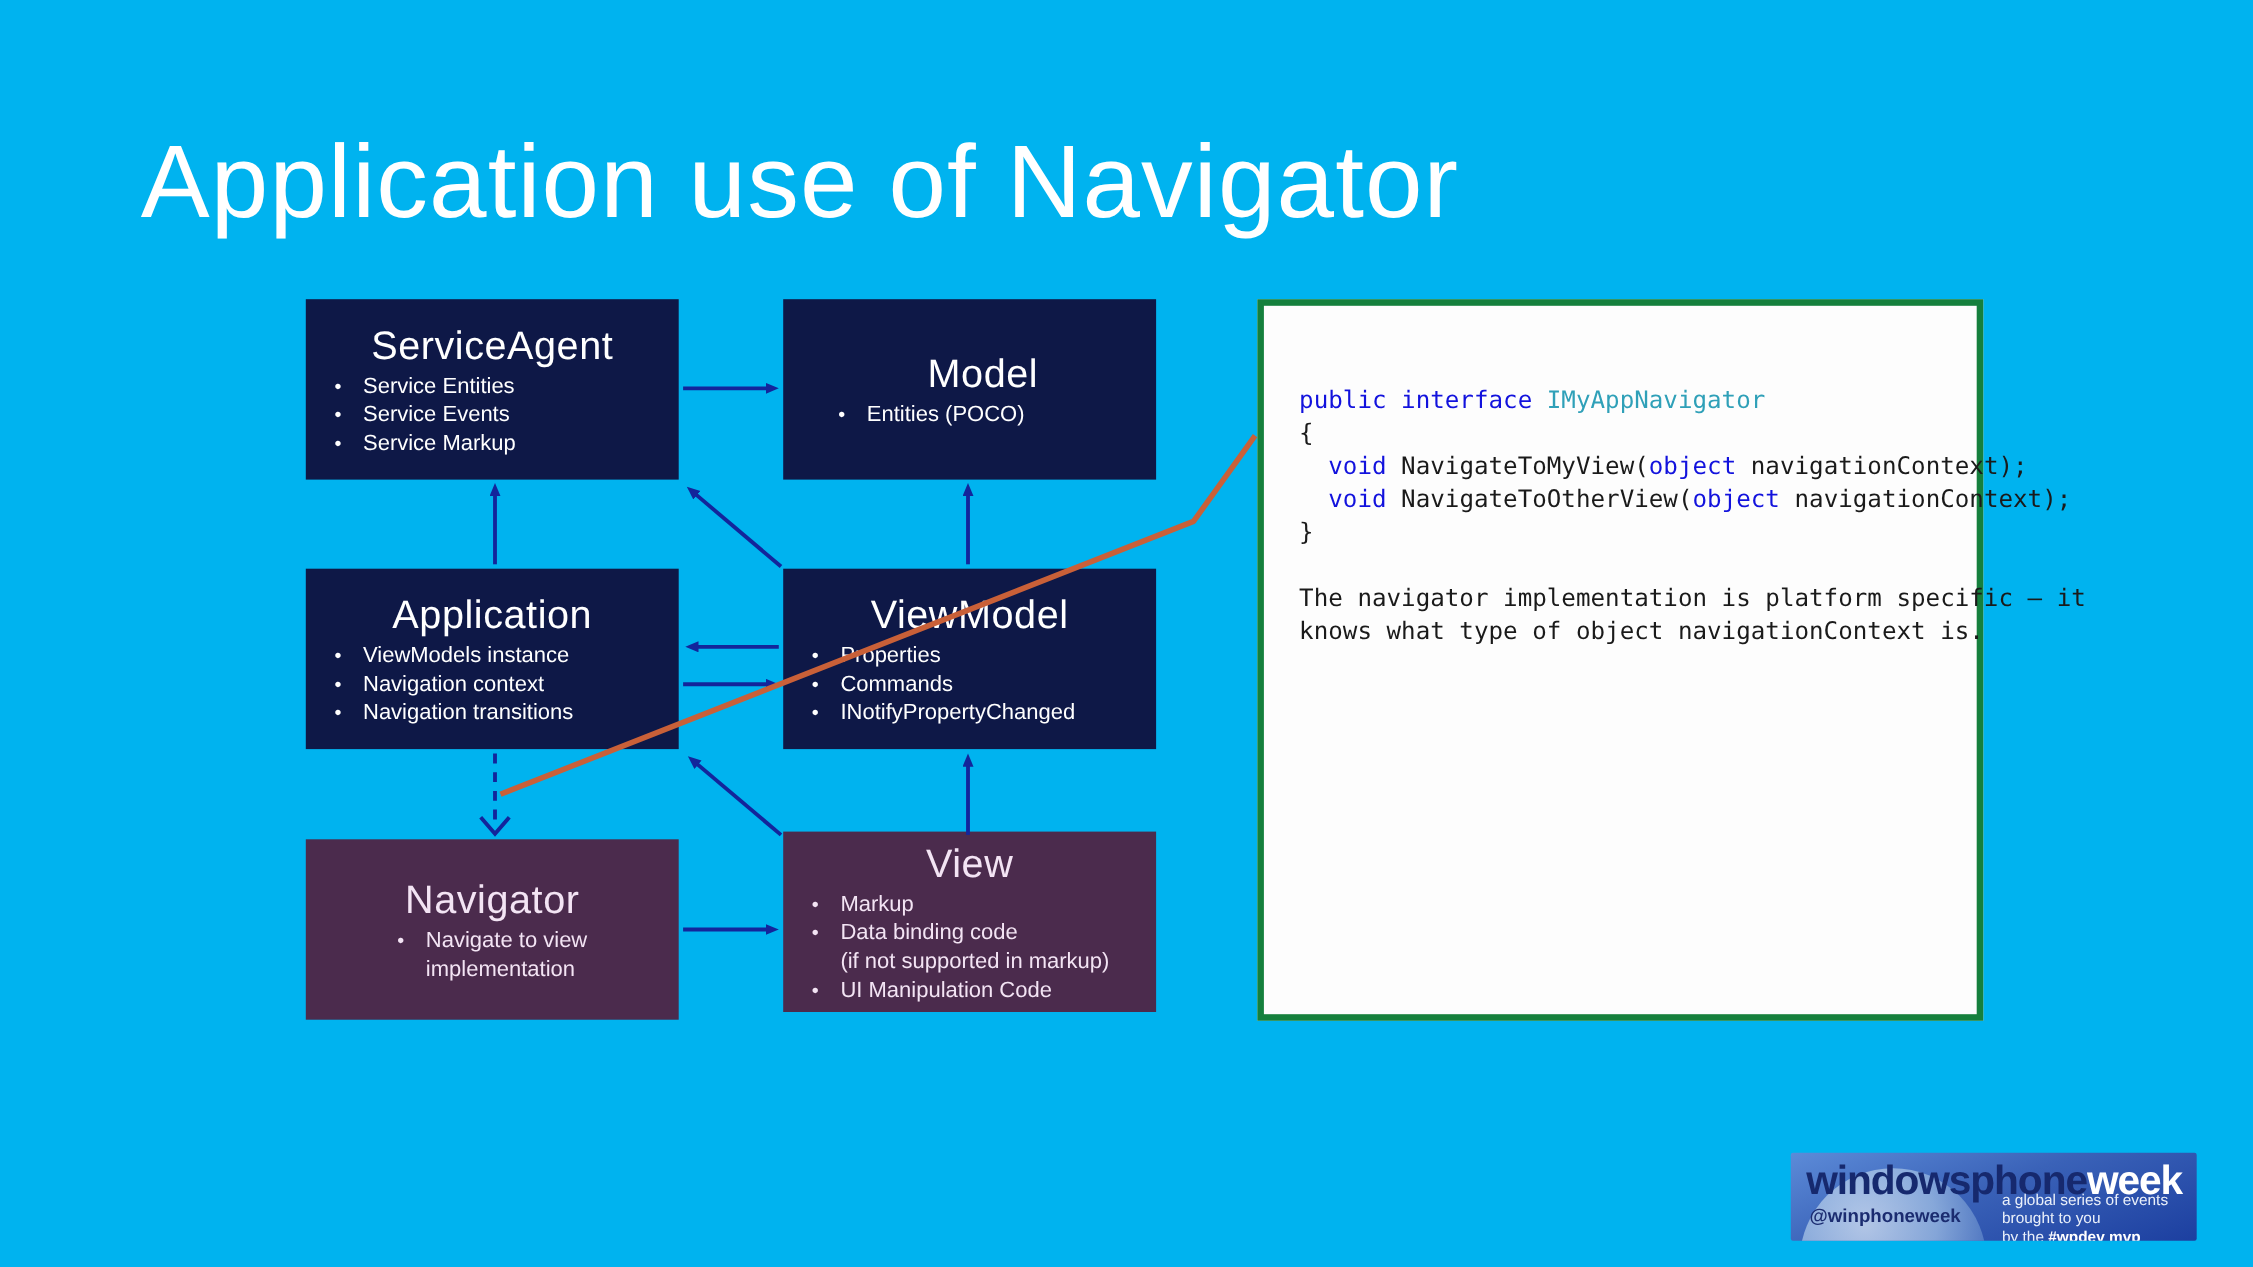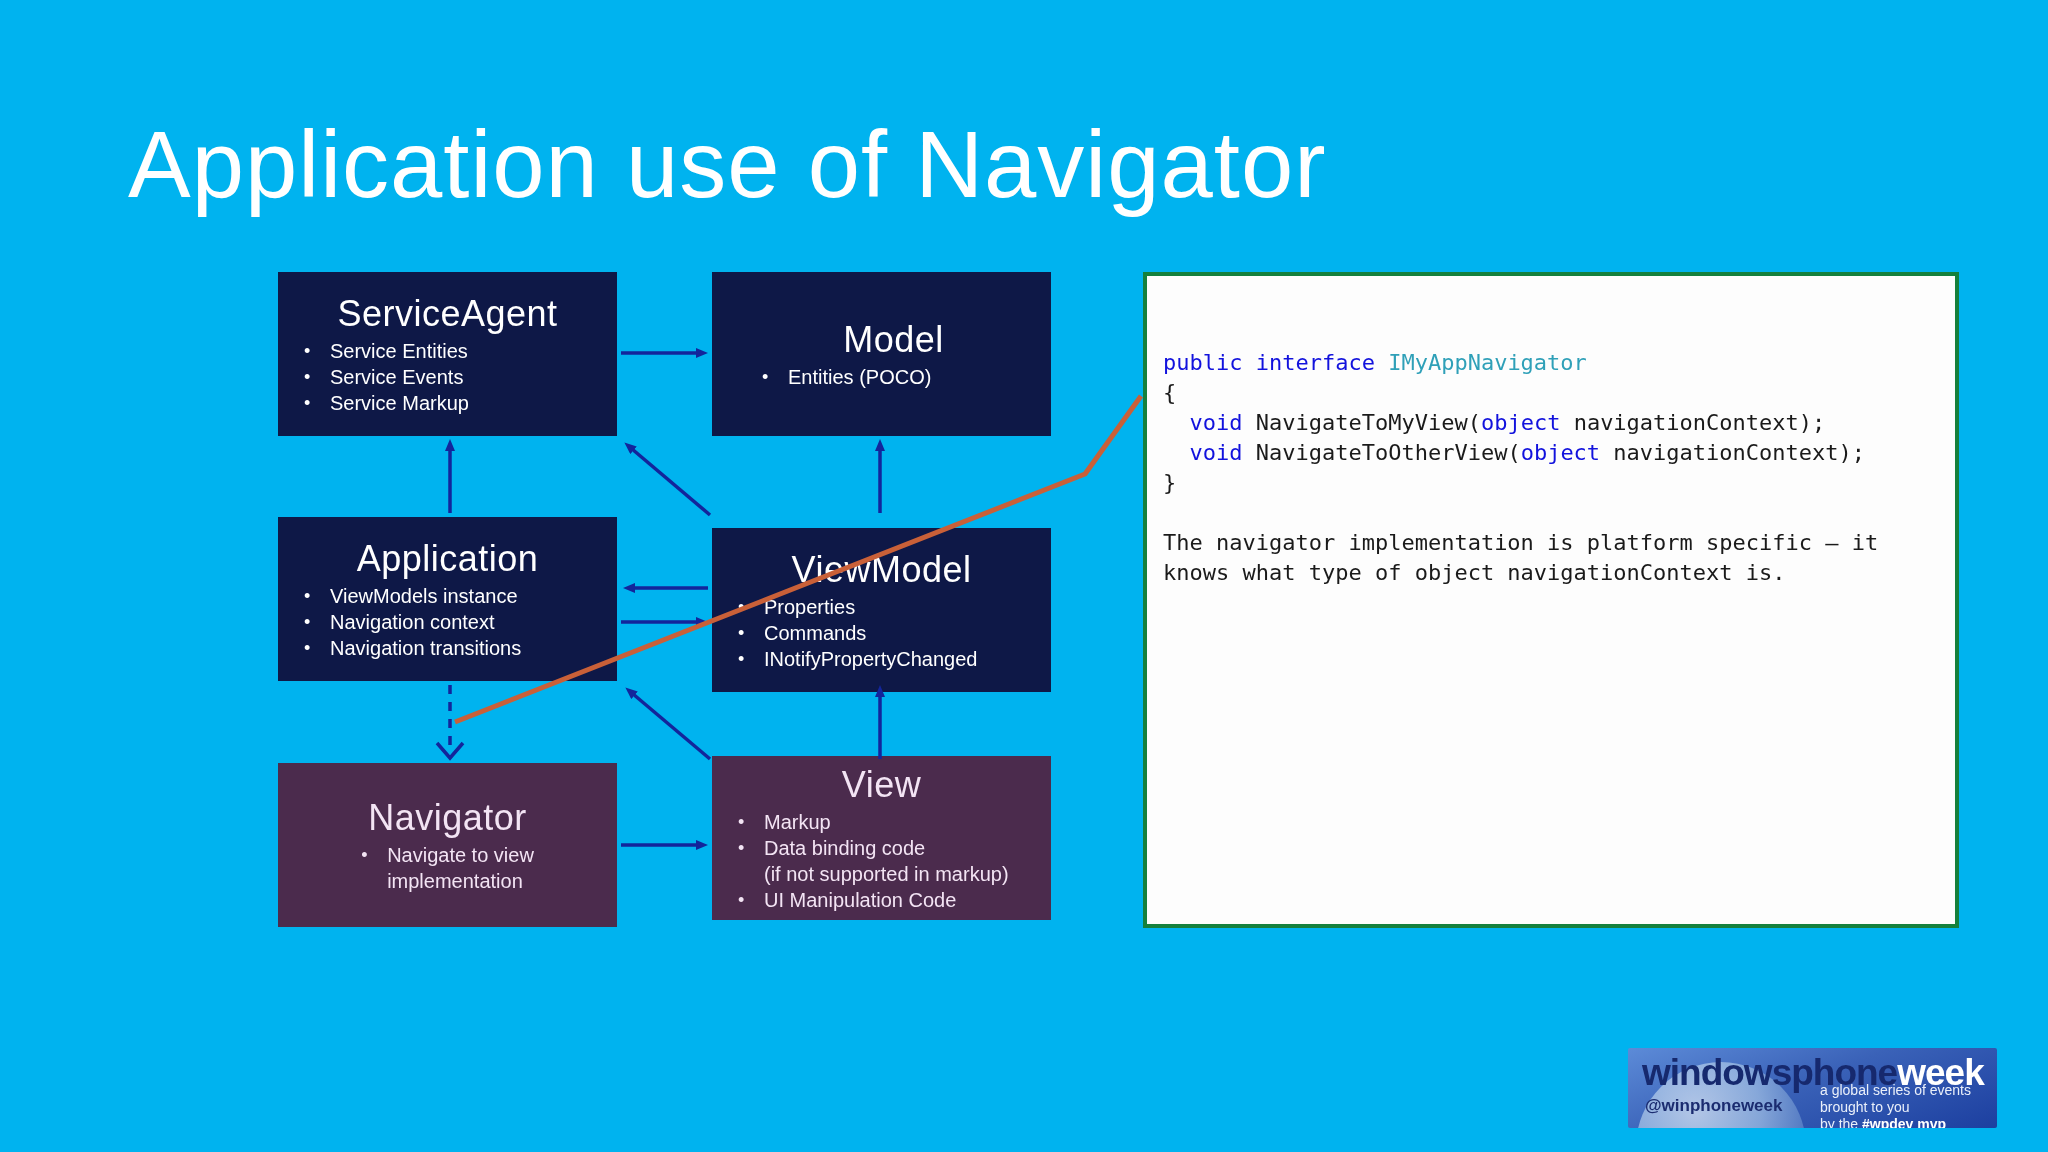--- a/index.html
+++ b/index.html
@@ -25,30 +25,30 @@
     letter-spacing:0.5px;
   }
   .bullets{margin-top:2px;font-size:20px;line-height:26px;padding-left:26px;}
   .bullet-row{display:flex;}
   .bullet-row .dot{width:26px;flex:0 0 26px;text-align:left;font-size:18px;}
   .dbox.centered .bullets{padding-left:0;width:max-content;margin-left:auto;margin-right:auto;}
   
   #box-serviceagent{left:278px;top:272px;justify-content:center;}
   #box-model{left:712px;top:272px;padding-left:24px;}
   #box-application{left:278px;top:517px;}
-  #box-viewmodel{left:712px;top:517px;margin-top:11px;}
+  #box-viewmodel{left:712px;top:517px;}
   #box-navigator{left:278px;top:763px;}
   #box-view{left:712px;top:756px;}
   
   #arrows{position:absolute;left:0;top:0;width:2048px;height:1152px;pointer-events:none;}
   
   .code-panel{
-    position:absolute;left:1143px;top:272px;width:816px;height:656px;box-sizing:border-box;
-    background:#FDFDFD;border:4px solid #15803d;
-    padding:12px 10px 0 16px;
+    position:absolute;left:1143px;top:272px;width:660px;height:656px;box-sizing:border-box;
+    background:#FDFDFD;border:6px solid #15803d;
+    padding:12px 10px 0 32px;
     font-family:"DejaVu Sans Mono", monospace;
     font-size:22px;line-height:30px;color:#1A1A1A;
     white-space:pre;
   }
   .code-line{height:30px;}
   .tok-keyword{color:#1212DD;}
   .tok-type{color:#2FA0B8;}
   .tok-plain{color:#1A1A1A;}
   
   .logo{

